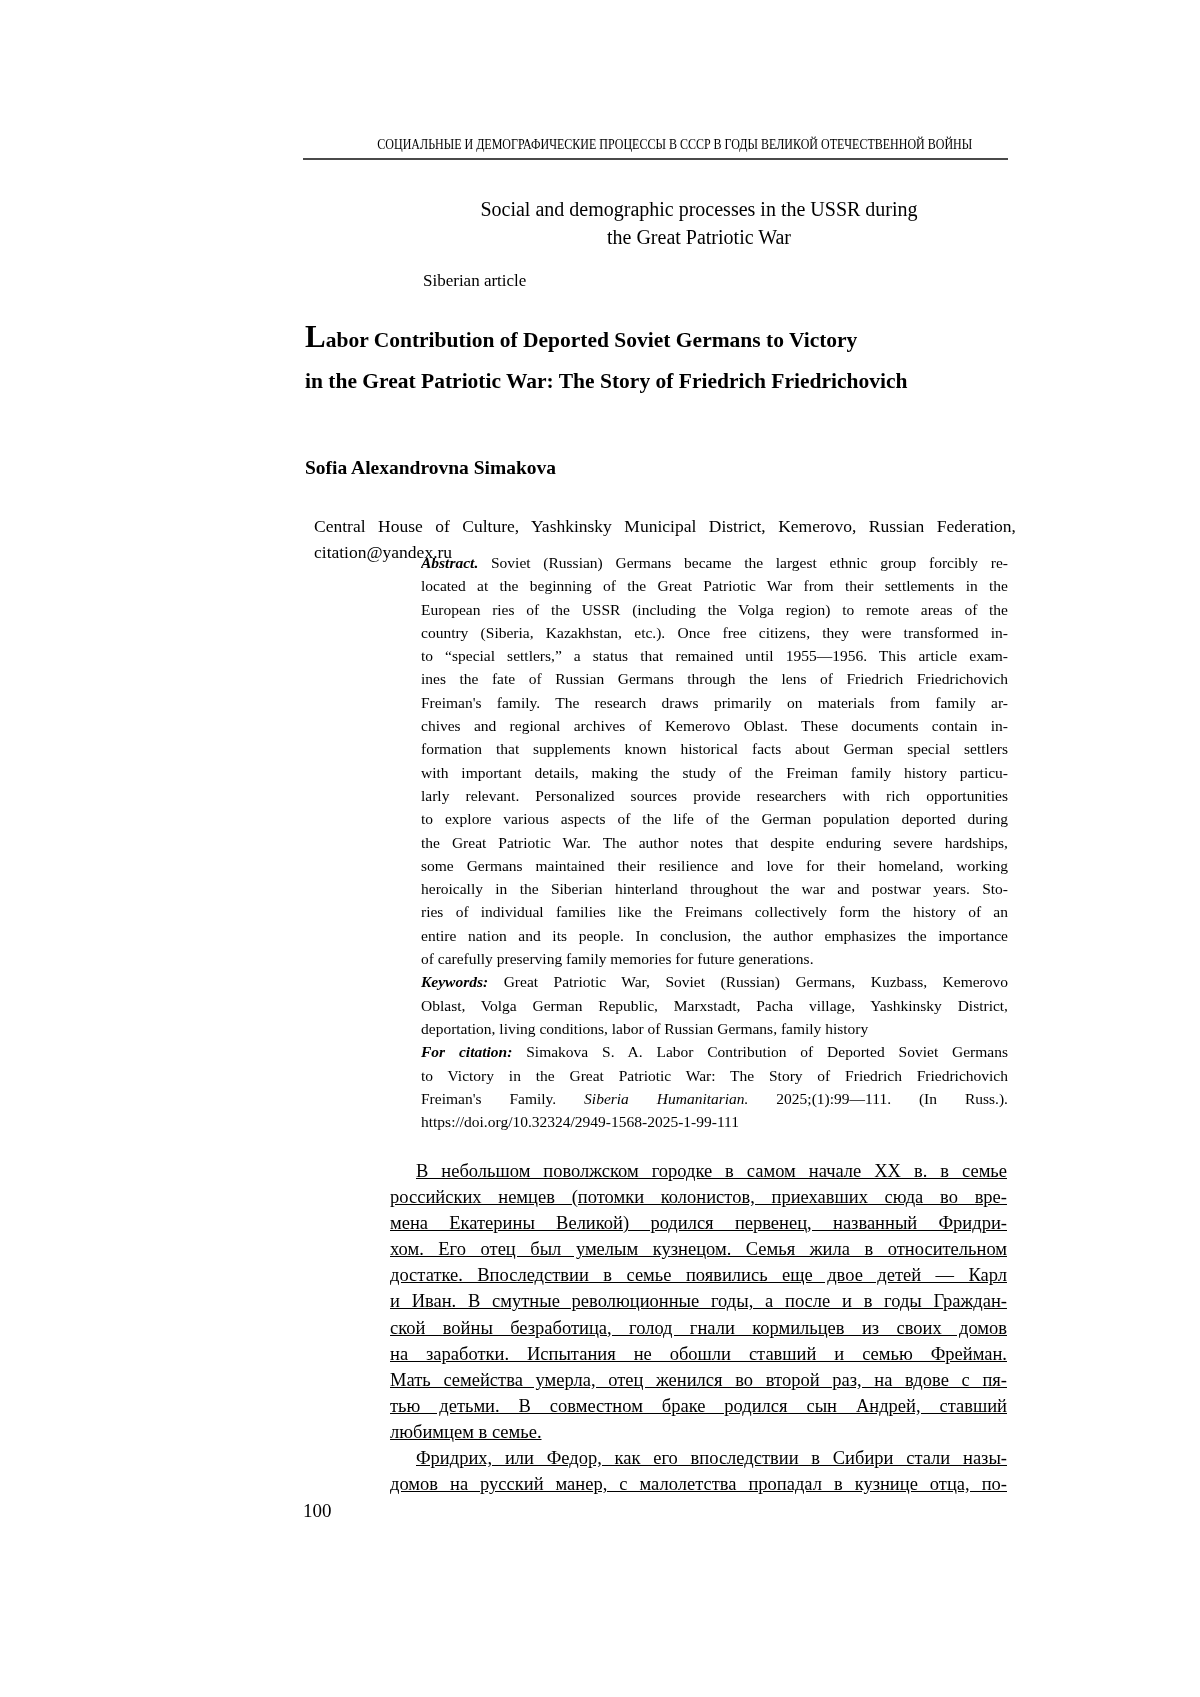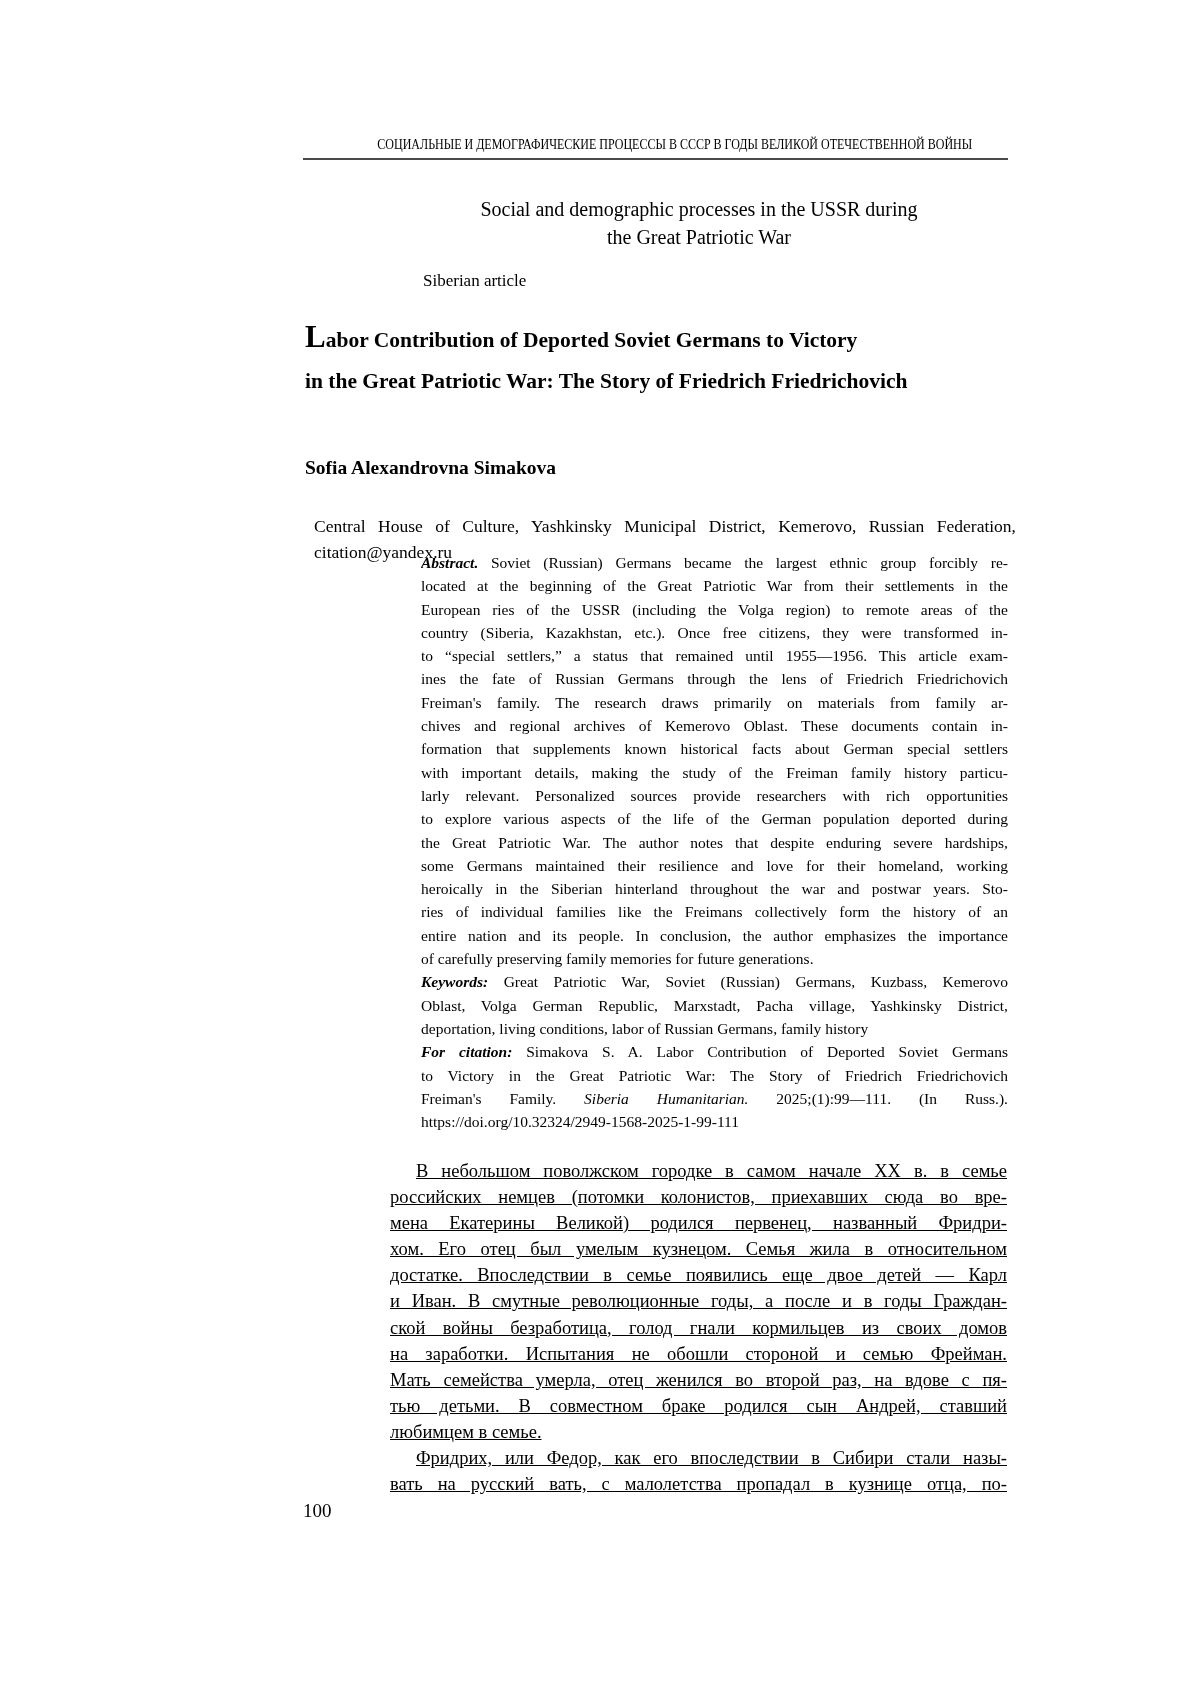--- a/index.html
+++ b/index.html
@@ -134,26 +134,26 @@
 
   <div class="body-ru">
     <div class="para">
         <div class="jline indent">В небольшом поволжском городке в самом начале XX в. в семье</div>
         <div class="jline">российских немцев (потомки колонистов, приехавших сюда во вре-</div>
         <div class="jline">мена Екатерины Великой) родился первенец, названный Фридри-</div>
         <div class="jline">хом. Его отец был умелым кузнецом. Семья жила в относительном</div>
         <div class="jline">достатке. Впоследствии в семье появились еще двое детей — Карл</div>
         <div class="jline">и Иван. В смутные революционные годы, а после и в годы Граждан-</div>
         <div class="jline">ской войны безработица, голод гнали кормильцев из своих домов</div>
-        <div class="jline">на заработки. Испытания не обошли стороной и семью Фрейман.</div>
+        <div class="jline">на заработки. Испытания не обошли ставший и семью Фрейман.</div>
         <div class="jline">Мать семейства умерла, отец женился во второй раз, на вдове с пя-</div>
         <div class="jline">тью детьми. В совместном браке родился сын Андрей, ставший</div>
         <div class="jline natural">любимцем в семье.</div>
       </div>
     <div class="para">
         <div class="jline indent">Фридрих, или Федор, как его впоследствии в Сибири стали назы-</div>
-        <div class="jline">вать на русский вать, с малолетства пропадал в кузнице отца, по-</div>
+        <div class="jline">домов на русский манер, с малолетства пропадал в кузнице отца, по-</div>
       </div>
   </div>
 
   <div class="page-number">100</div>
 
 </div>
 
 </body></html>

